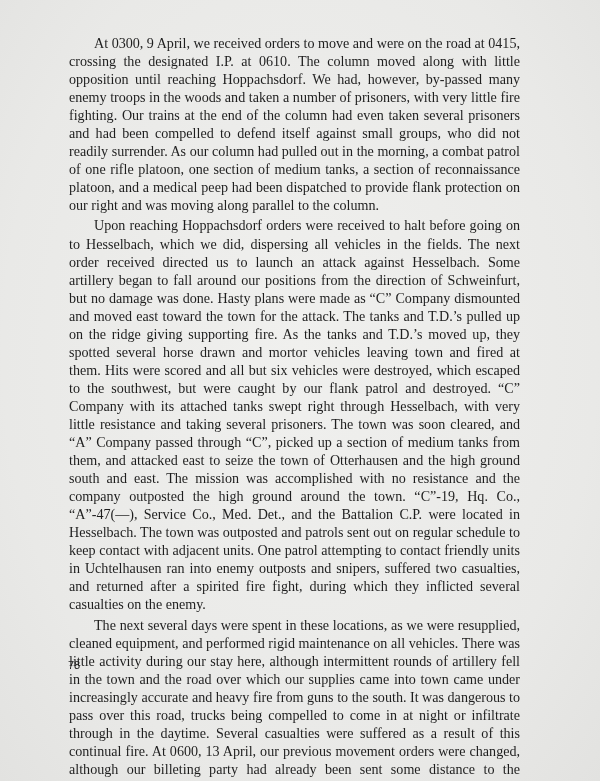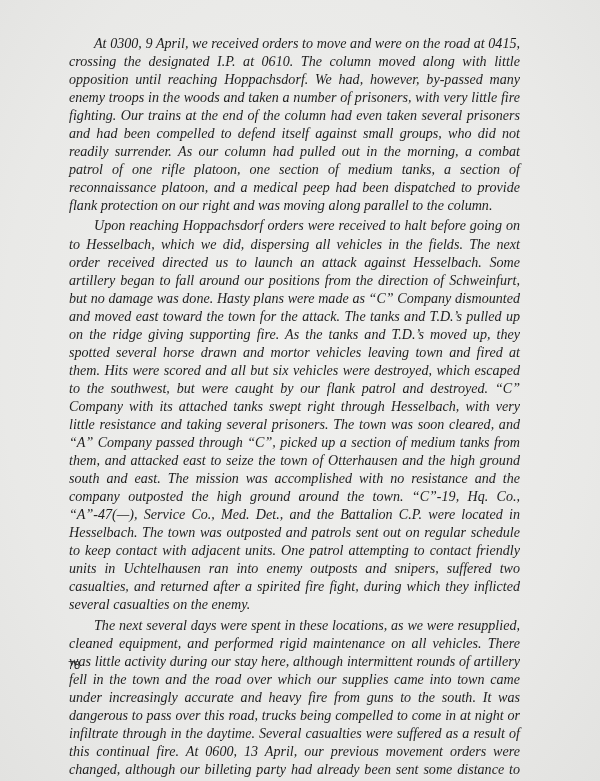--- a/index.html
+++ b/index.html
@@ -29,21 +29,20 @@
       font-family: "Liberation Serif", "DejaVu Serif", serif;
       font-size: 14.1px;
       line-height: 18.05px;
       color: #1e1e1e;
       text-align: justify;
     }
     .para {
       margin: 0 16px 2px 0;
       text-indent: 25px;
       hyphens: manual;
-      font-style: italic;
     }
     .page-number {
       position: absolute;
       left: 68px;
       top: 659px;
       font-family: Liberation Sans, sans-serif;
       font-size: 11px;
       color: #1e1e1e;
     }
   </style>

